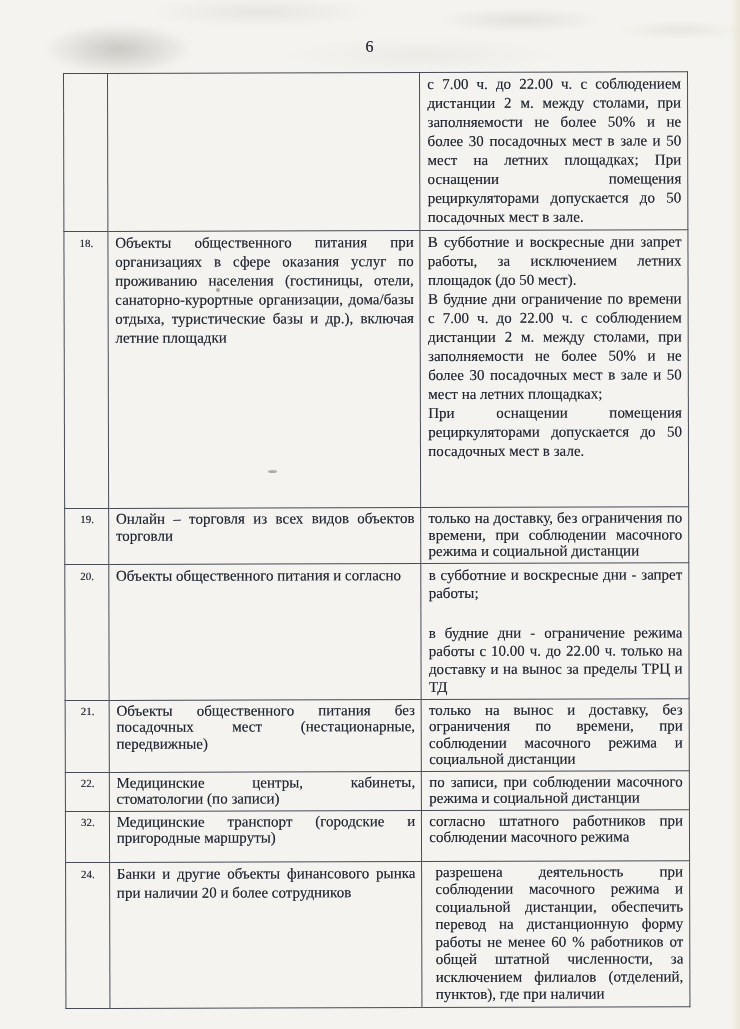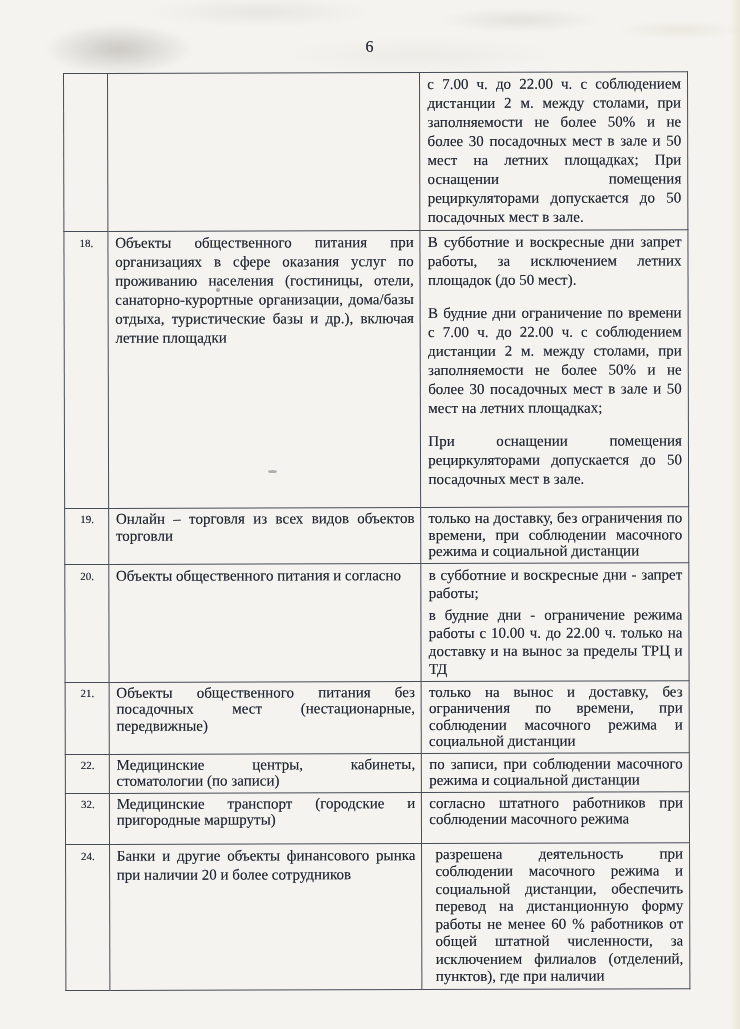--- a/index.html
+++ b/index.html
@@ -97,22 +97,22 @@
   td.col-restr {
     width: 268px;
     text-align: justify;
     vertical-align: top;
     padding-left: 11px;
     padding-right: 8px;
   }
   td p {
     margin: 0;
   }
-  td p + p { margin-top: 14px; }
-  tr.row-20 td p + p { margin-top: 4px; }
+  td p + p { }
+  tr.row-20 td p + p { margin-top: 22px; }
   
   tr.row-cont  { height: 155px; }
   tr.row-18    { height: 277px; }
   tr.row-19    { height: 48px; }
   tr.row-20    { height: 108px; }
   tr.row-21    { height: 64px; }
   tr.row-22    { height: 34px; }
   tr.row-23    { height: 51px; }
   tr.row-24    { height: 137px; }
   tr.row-19 td, tr.row-21 td, tr.row-22 td, tr.row-23 td {

